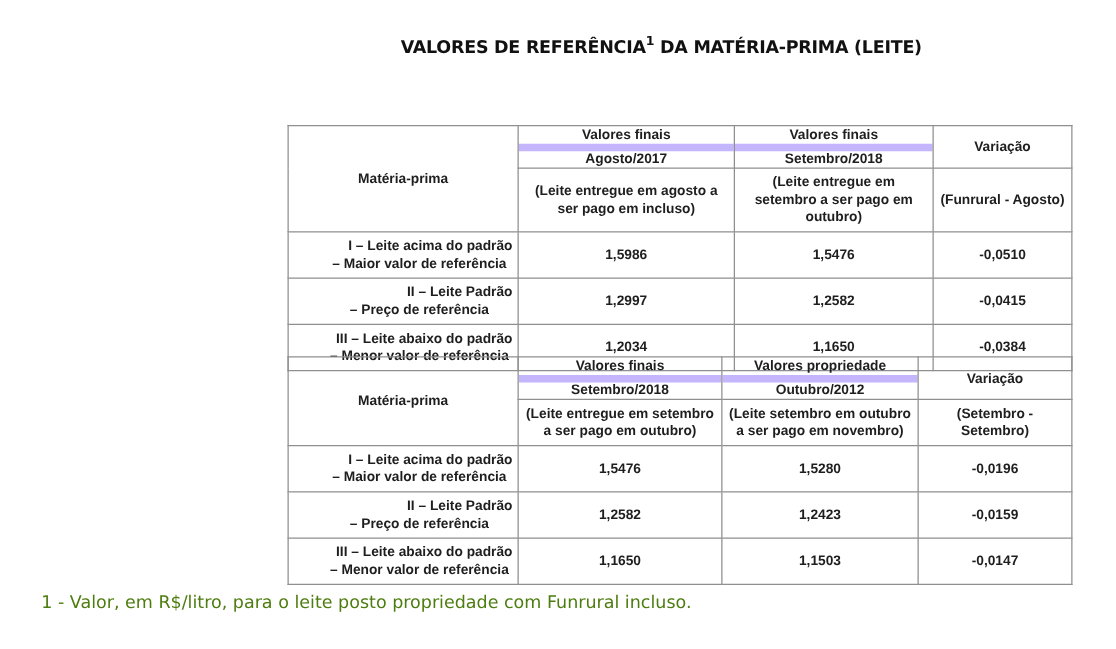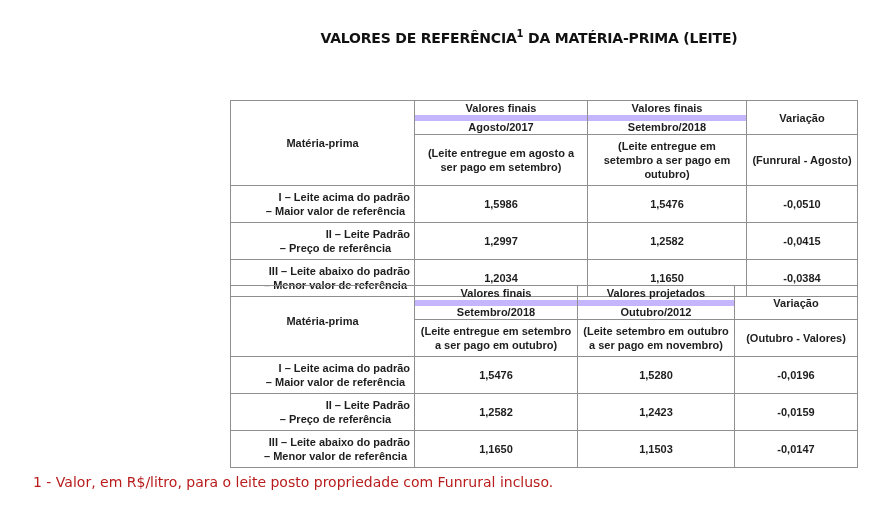--- a/index.html
+++ b/index.html
@@ -26,21 +26,21 @@
   .stack-bot { height: 13px; line-height: 13px; }
   td.label { text-align: left; padding-left: 2px; font-size: 11px; line-height: 14px; }
   .label .l1 { display: block; text-align: right; }
   .label .l2 { display: block; padding-left: 26px; }
   td.num { font-size: 13px; }
   td.head-main { font-size: 11px; margin-left: 12px; }
   .t1 { top: 100px; width: 627px; }
   .t2 { top: 285px; width: 627px; }
   .footnote {
     position: absolute; left: 33px; top: 474px;
-    font-family: "DejaVu Sans", sans-serif; font-size: 14px; color: #b91c1c;
+    font-family: "DejaVu Sans", sans-serif; font-size: 14px; color: #4d7c0f;
   }
 </style>
 </head>
 <body>
 
 <div class="title">
   <span>VALORES DE REFERÊNCIA</span><sup>1</sup><span> DA MATÉRIA-PRIMA (LEITE)</span>
 </div>
 
 <table class="ref t1">
@@ -57,21 +57,21 @@
       <div class="stack-top">Valores finais</div>
       <div class="stack-bot">Agosto/2017</div>
     </td>
     <td class="stack">
       <div class="stack-top">Valores finais</div>
       <div class="stack-bot">Setembro/2018</div>
     </td>
     <td>Variação</td>
   </tr>
   <tr style="height:34px">
-    <td>(Leite entregue em agosto a ser pago em setembro)</td>
+    <td>(Leite entregue em agosto a ser pago em incluso)</td>
     <td>(Leite entregue em setembro a ser pago em outubro)</td>
     <td>(Funrural - Agosto)</td>
   </tr>
   <tr style="height:29px">
     <td class="label">
           <span class="l1">I – Leite acima do padrão</span>
           <span class="l2">– Maior valor de referência</span>
         </td>
     <td class="num">1,5986</td>
     <td class="num">1,5476</td>
@@ -106,29 +106,29 @@
       <col style="width:123px">
     </colgroup>
   <tbody>
       <tr style="height:28px">
     <td rowspan="2" class="head-main">Matéria-prima</td>
     <td class="stack">
       <div class="stack-top">Valores finais</div>
       <div class="stack-bot">Setembro/2018</div>
     </td>
     <td class="stack">
-      <div class="stack-top">Valores projetados</div>
+      <div class="stack-top">Valores propriedade</div>
       <div class="stack-bot">Outubro/2012</div>
     </td>
     <td>Variação</td>
   </tr>
   <tr style="height:34px">
     <td>(Leite entregue em setembro a ser pago em outubro)</td>
     <td>(Leite setembro em outubro a ser pago em novembro)</td>
-    <td>(Outubro - Valores)</td>
+    <td>(Setembro - Setembro)</td>
   </tr>
   <tr style="height:29px">
     <td class="label">
           <span class="l1">I – Leite acima do padrão</span>
           <span class="l2">– Maior valor de referência</span>
         </td>
     <td class="num">1,5476</td>
     <td class="num">1,5280</td>
     <td class="num">-0,0196</td>
   </tr>

